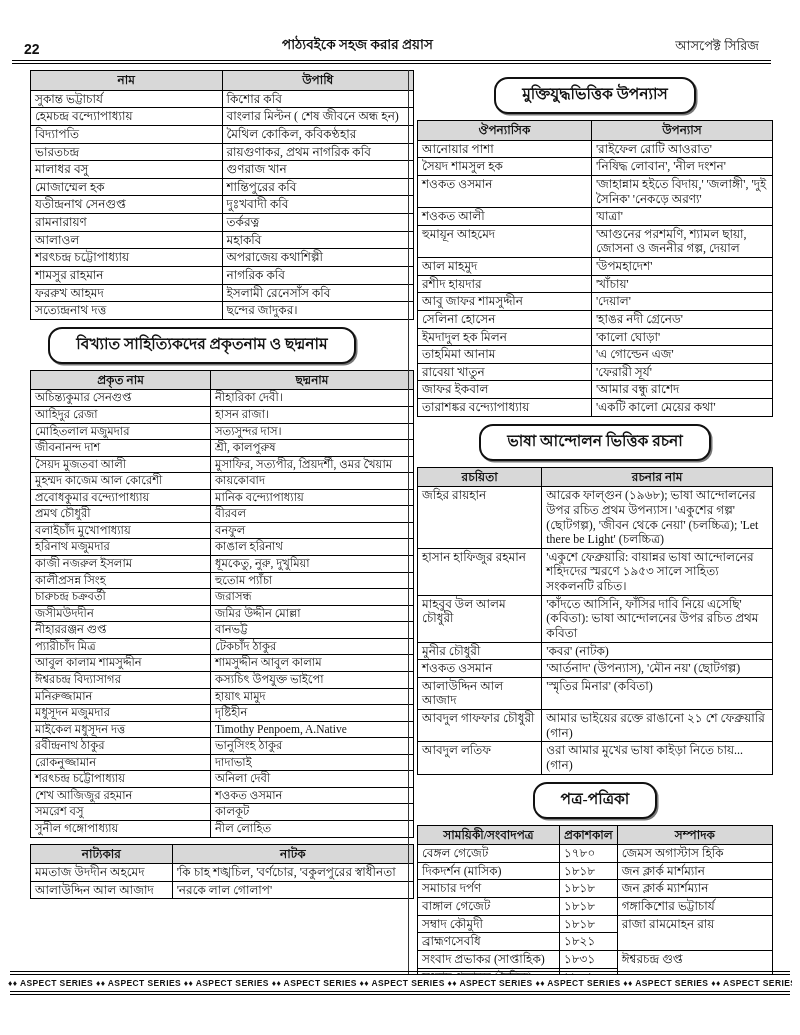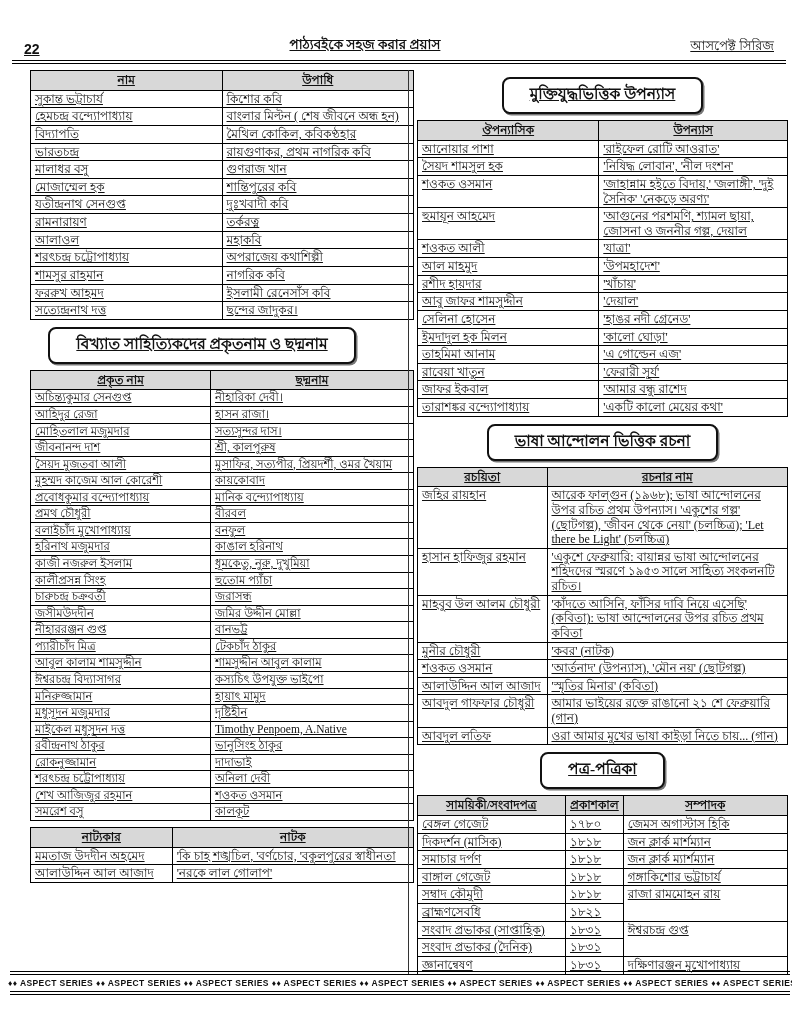--- a/index.html
+++ b/index.html
@@ -6,22 +6,21 @@
   .page {
     position:relative;
     width:800px; height:1035px;
     margin:0 auto;
     background:#ffffff;
     color:#111;
     font-family:"Liberation Serif","DejaVu Sans",serif;
     font-size:12px;
     overflow:hidden;
     box-sizing:border-box;
-    padding:6px 12px 0 10px;
-    text-decoration:underline;
+    padding:6px 27px 0 10px;
   }
   
   .pg-header {
     display:flex; align-items:flex-end; justify-content:space-between;
     padding:28px 14px 3px 14px;
   }
   .pg-num { font-weight:bold; font-size:14px; font-family:"Liberation Sans",sans-serif; }
   .pg-center { font-weight:bold; font-size:13.5px; }
   .pg-right { font-size:13px;text-align:right; }
   .double-rule { border-top:4px double #000; height:0; margin:0 2px; }
@@ -33,21 +32,21 @@
     padding-top:6px;
   }
   .col { box-sizing:border-box; }
   .col-left  { width:390px; padding-right:6px; }
   .col-right { flex:1; border-left:1.5px solid #333; padding-left:8px; }
 
   
   .sec-box {
     width:fit-content; margin:7px auto 6px auto;
     padding:3px 26px 4px 26px;
-    border:2px solid #111; border-radius:8px;
+    border:2px solid #111; border-radius:14px;
     box-shadow:1.5px 1.5px 0 #777;
     font-weight:bold; font-size:15.5px; text-align:center;
     background:#fff;
   }
 
   
   table.tbl {
     width:100%; border-collapse:collapse;
     border:1.6px solid #000;
     margin-bottom:6px;
@@ -273,20 +272,24 @@
               <td>অনিলা দেবী</td>
             </tr>
             <tr>
               <td>শেখ আজিজুর রহমান</td>
               <td>শওকত ওসমান</td>
             </tr>
             <tr>
               <td>সমরেশ বসু</td>
               <td>কালকূট</td>
             </tr>
+            <tr>
+              <td>সুনীল গঙ্গোপাধ্যায়</td>
+              <td>নীল লোহিত</td>
+            </tr>
           </tbody>
       </table>
 
 
       <table class="tbl indent-l">
         <colgroup>
             <col style="width:37%">
             <col>
           </colgroup>
         <thead>
@@ -331,26 +334,26 @@
             </tr>
             <tr>
               <td>সৈয়দ শামসুল হক</td>
               <td>'নিষিদ্ধ লোবান', 'নীল দংশন'</td>
             </tr>
             <tr>
               <td>শওকত ওসমান</td>
               <td>'জাহান্নাম হইতে বিদায়,' 'জলাঙ্গী', 'দুই সৈনিক' 'নেকড়ে অরণ্য'</td>
             </tr>
             <tr>
+              <td>শওকত আলী</td>
+              <td>'যাত্রা'</td>
+            </tr>
+            <tr>
               <td>হুমায়ূন আহমেদ</td>
               <td>'আগুনের পরশমণি, শ্যামল ছায়া, জোসনা ও জননীর গল্প, দেয়াল</td>
-            </tr>
-            <tr>
-              <td>শওকত আলী</td>
-              <td>'যাত্রা'</td>
             </tr>
             <tr>
               <td>আল মাহমুদ</td>
               <td>'উপমহাদেশ'</td>
             </tr>
             <tr>
               <td>রশীদ হায়দার</td>
               <td>'খাঁচায়'</td>
             </tr>
             <tr>

